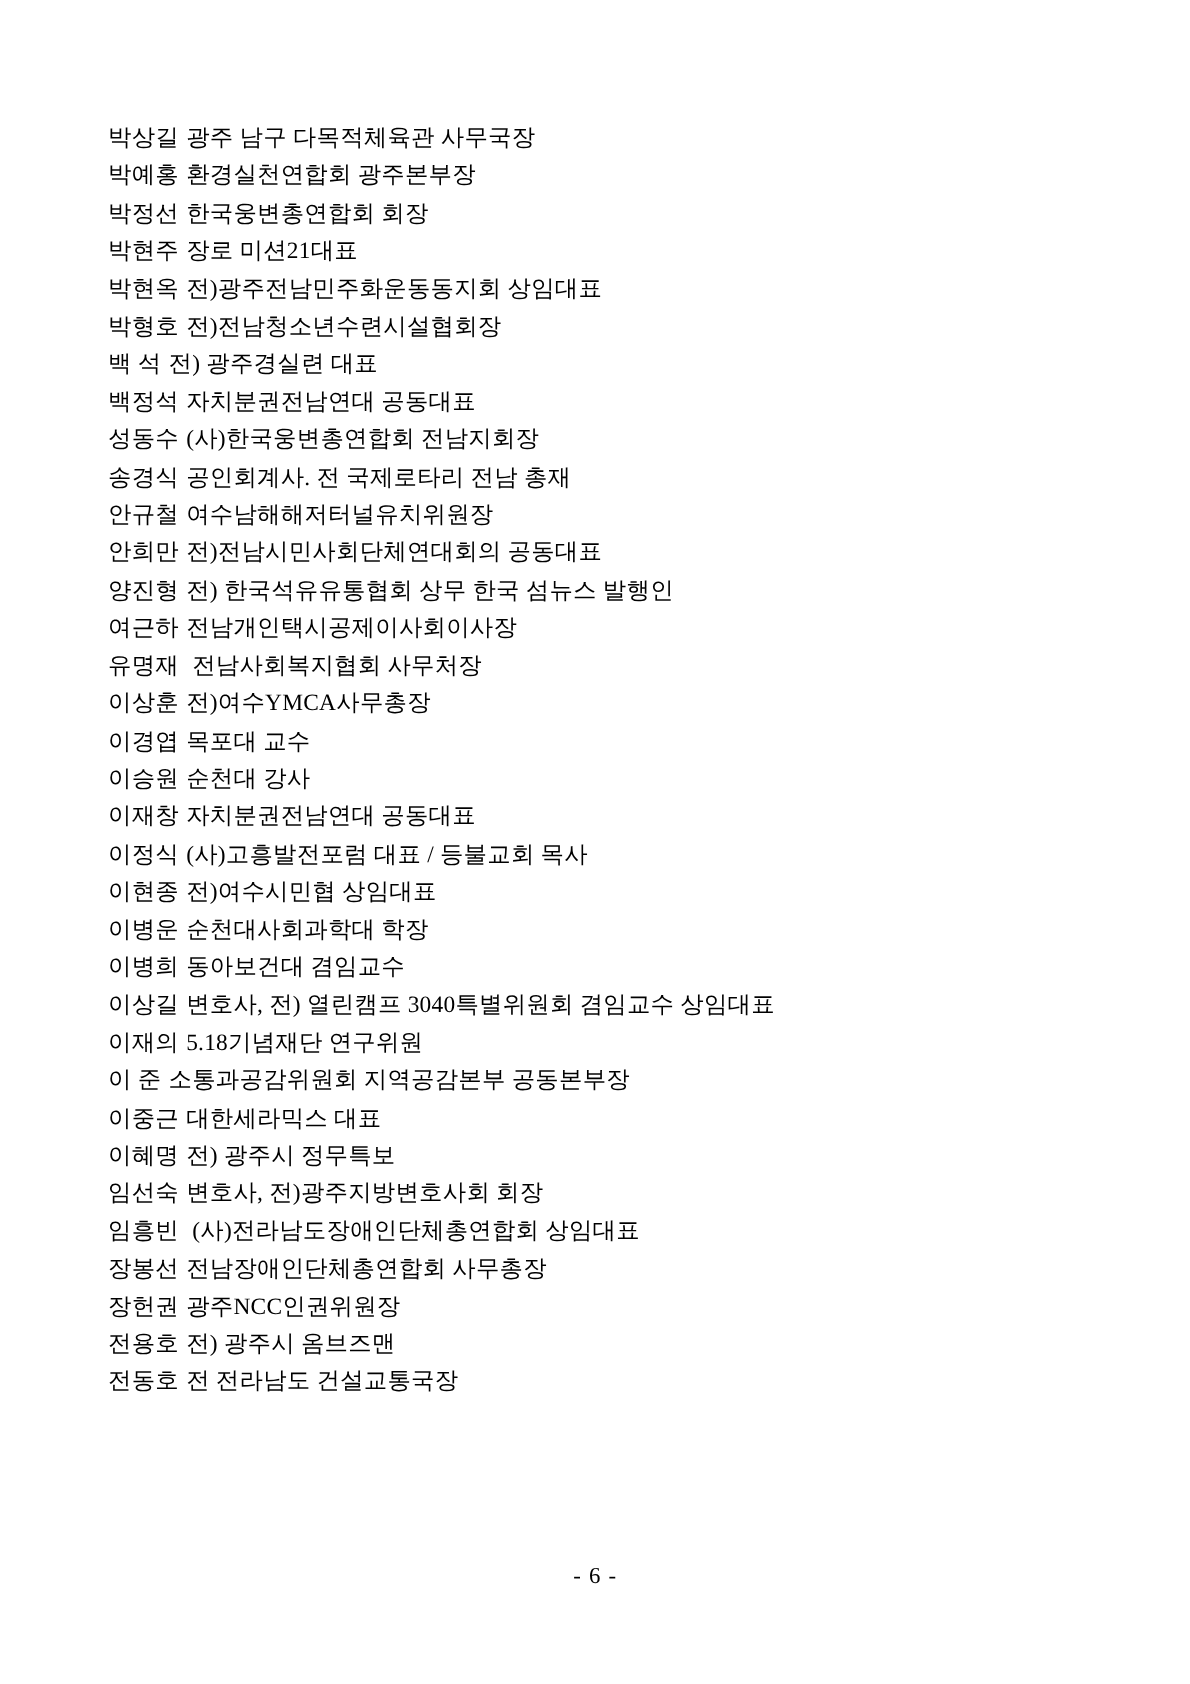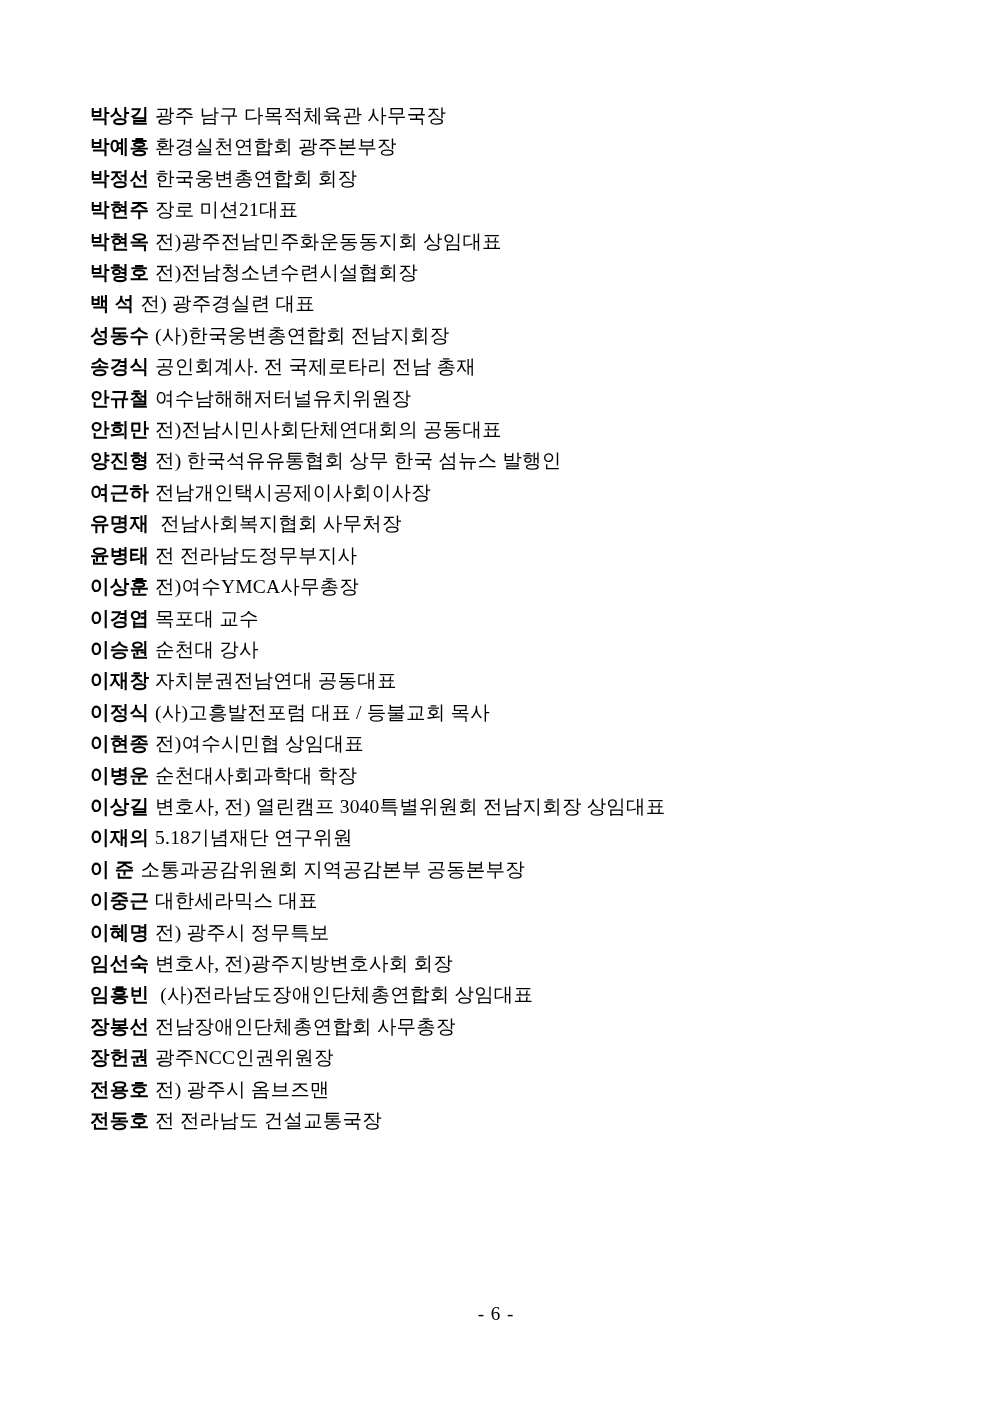--- a/index.html
+++ b/index.html
@@ -26,21 +26,21 @@
     margin: 0;
     padding: 0;
   }
   .entry {
     font-size: 19.5px;
     line-height: 31.4px;
     white-space: nowrap;
     letter-spacing: 0.2px;
   }
   .entry .nm {
-    font-weight: bold;
+    font-weight: normal;
     margin-right: 6px;
   }
   .entry .ti {
     font-weight: normal;
     margin-top: 44px;
   }
   .footer {
     position: absolute;
     left: 0;
     right: 0;
@@ -55,36 +55,37 @@
 
 <div class="page">
   <ul class="entry-list" id="entry-list">
       <li class="entry"><span class="nm">박상길</span><span class="ti">광주 남구 다목적체육관 사무국장</span></li>
       <li class="entry"><span class="nm">박예홍</span><span class="ti">환경실천연합회 광주본부장</span></li>
       <li class="entry"><span class="nm">박정선</span><span class="ti">한국웅변총연합회 회장</span></li>
       <li class="entry"><span class="nm">박현주</span><span class="ti">장로 미션21대표</span></li>
       <li class="entry"><span class="nm">박현옥</span><span class="ti">전)광주전남민주화운동동지회 상임대표</span></li>
       <li class="entry"><span class="nm">박형호</span><span class="ti">전)전남청소년수련시설협회장</span></li>
       <li class="entry"><span class="nm">백  석</span><span class="ti">전) 광주경실련 대표</span></li>
+      <li class="entry"><span class="nm">백정석</span><span class="ti">자치분권전남연대 공동대표</span></li>
       <li class="entry"><span class="nm">성동수</span><span class="ti">(사)한국웅변총연합회 전남지회장</span></li>
       <li class="entry"><span class="nm">송경식</span><span class="ti">공인회계사. 전 국제로타리 전남 총재</span></li>
       <li class="entry"><span class="nm">안규철</span><span class="ti">여수남해해저터널유치위원장</span></li>
       <li class="entry"><span class="nm">안희만</span><span class="ti">전)전남시민사회단체연대회의 공동대표</span></li>
       <li class="entry"><span class="nm">양진형</span><span class="ti">전) 한국석유유통협회 상무 한국 섬뉴스 발행인</span></li>
       <li class="entry"><span class="nm">여근하</span><span class="ti">전남개인택시공제이사회이사장</span></li>
       <li class="entry"><span class="nm">유명재</span><span class="ti"> 전남사회복지협회 사무처장</span></li>
-      <li class="entry"><span class="nm">윤병태</span><span class="ti">전 전라남도정무부지사</span></li>
       <li class="entry"><span class="nm">이상훈</span><span class="ti">전)여수YMCA사무총장</span></li>
       <li class="entry"><span class="nm">이경엽</span><span class="ti">목포대 교수</span></li>
       <li class="entry"><span class="nm">이승원</span><span class="ti">순천대 강사</span></li>
       <li class="entry"><span class="nm">이재창</span><span class="ti">자치분권전남연대 공동대표</span></li>
       <li class="entry"><span class="nm">이정식</span><span class="ti">(사)고흥발전포럼 대표 / 등불교회 목사</span></li>
       <li class="entry"><span class="nm">이현종</span><span class="ti">전)여수시민협 상임대표</span></li>
       <li class="entry"><span class="nm">이병운</span><span class="ti">순천대사회과학대 학장</span></li>
-      <li class="entry"><span class="nm">이상길</span><span class="ti">변호사, 전) 열린캠프 3040특별위원회 전남지회장 상임대표</span></li>
+      <li class="entry"><span class="nm">이병희</span><span class="ti">동아보건대 겸임교수</span></li>
+      <li class="entry"><span class="nm">이상길</span><span class="ti">변호사, 전) 열린캠프 3040특별위원회 겸임교수 상임대표</span></li>
       <li class="entry"><span class="nm">이재의</span><span class="ti">5.18기념재단 연구위원</span></li>
       <li class="entry"><span class="nm">이  준</span><span class="ti">소통과공감위원회 지역공감본부 공동본부장</span></li>
       <li class="entry"><span class="nm">이중근</span><span class="ti">대한세라믹스 대표</span></li>
       <li class="entry"><span class="nm">이혜명</span><span class="ti">전) 광주시 정무특보</span></li>
       <li class="entry"><span class="nm">임선숙</span><span class="ti">변호사, 전)광주지방변호사회 회장</span></li>
       <li class="entry"><span class="nm">임흥빈</span><span class="ti"> (사)전라남도장애인단체총연합회 상임대표</span></li>
       <li class="entry"><span class="nm">장봉선</span><span class="ti">전남장애인단체총연합회 사무총장</span></li>
       <li class="entry"><span class="nm">장헌권</span><span class="ti">광주NCC인권위원장</span></li>
       <li class="entry"><span class="nm">전용호</span><span class="ti">전) 광주시 옴브즈맨</span></li>
       <li class="entry"><span class="nm">전동호</span><span class="ti">전 전라남도 건설교통국장</span></li>

